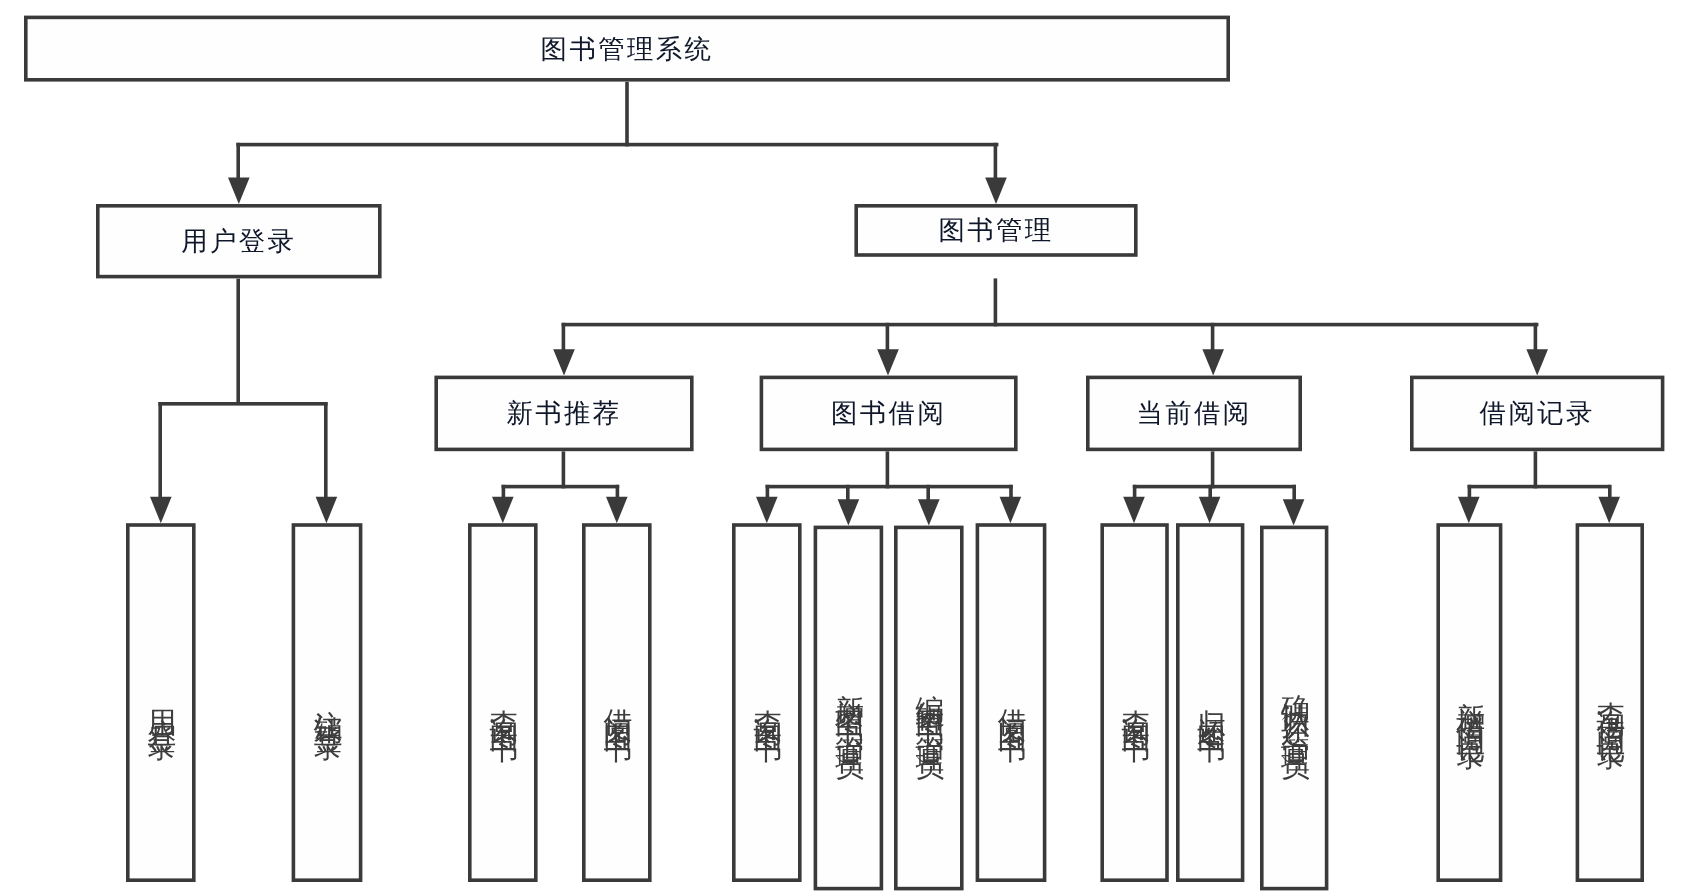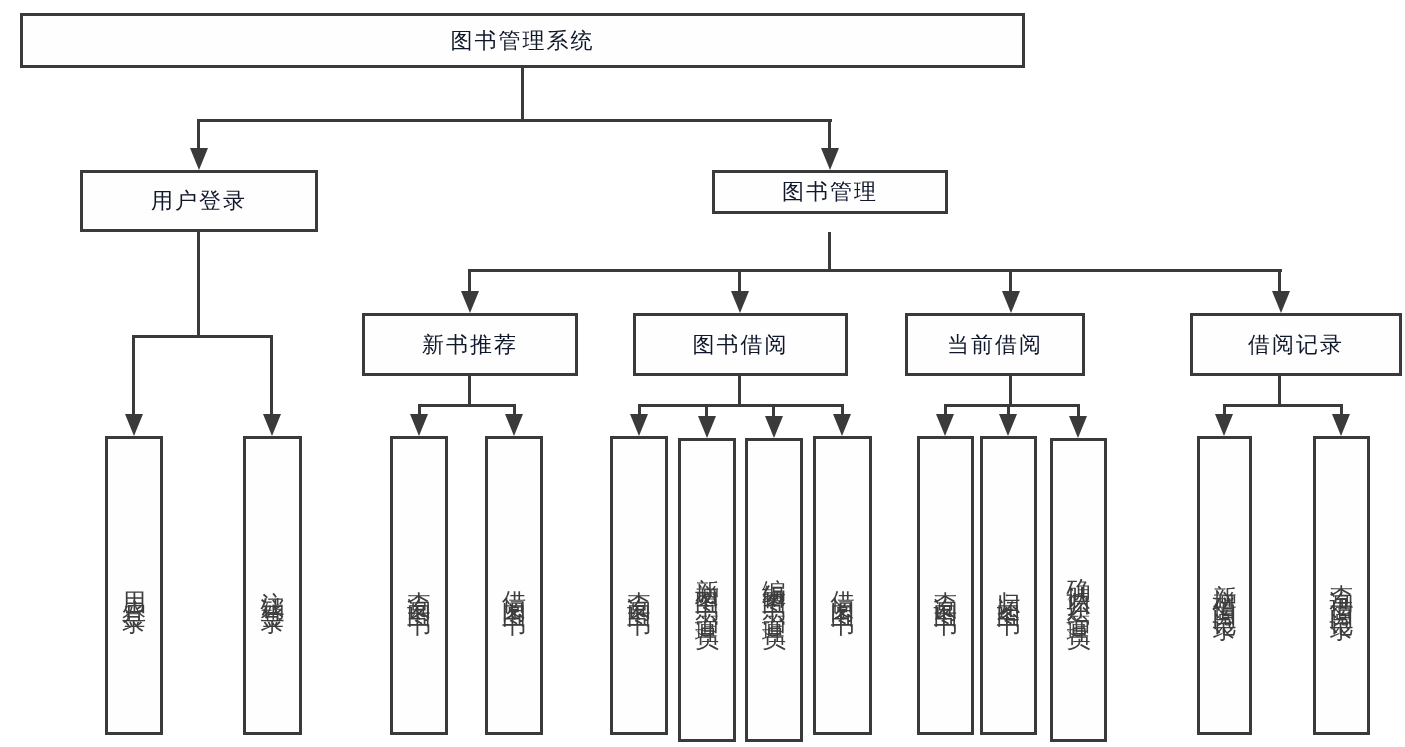--- a/index.html
+++ b/index.html
@@ -105,21 +105,21 @@
   <div class="arrow" style="left:1332px; top:414px;"></div>
 
   <div class="hbox" style="left:20px; top:13px; width:1005px; height:55px;">图书管理系统</div>
 
   <div class="hbox" style="left:80px; top:170px; width:238px; height:62px;">用户登录</div>
   <div class="hbox" style="left:712px; top:170px; width:236px; height:44px;">图书管理</div>
 
   <div class="hbox" style="left:362px; top:313px; width:216px; height:63px;">新书推荐</div>
   <div class="hbox" style="left:633px; top:313px; width:215px; height:63px;">图书借阅</div>
   <div class="hbox" style="left:905px; top:313px; width:180px; height:63px;">当前借阅</div>
-  <div class="hbox" style="left:1175px; top:313px; width:212px; height:63px;margin-left:15px;">借阅记录</div>
+  <div class="hbox" style="left:1175px; top:313px; width:212px; height:63px;">借阅记录</div>
 
   <div class="vbox" style="left:105px; top:436px; width:58px; height:299px;">
     <span class="vtext">用户登录</span>
   </div>
   <div class="vbox" style="left:243px; top:436px; width:59px; height:299px;">
     <span class="vtext">注销登录</span>
   </div>
 
   <div class="vbox" style="left:390px; top:436px; width:58px; height:299px;">
     <span class="vtext">查询图书</span>

